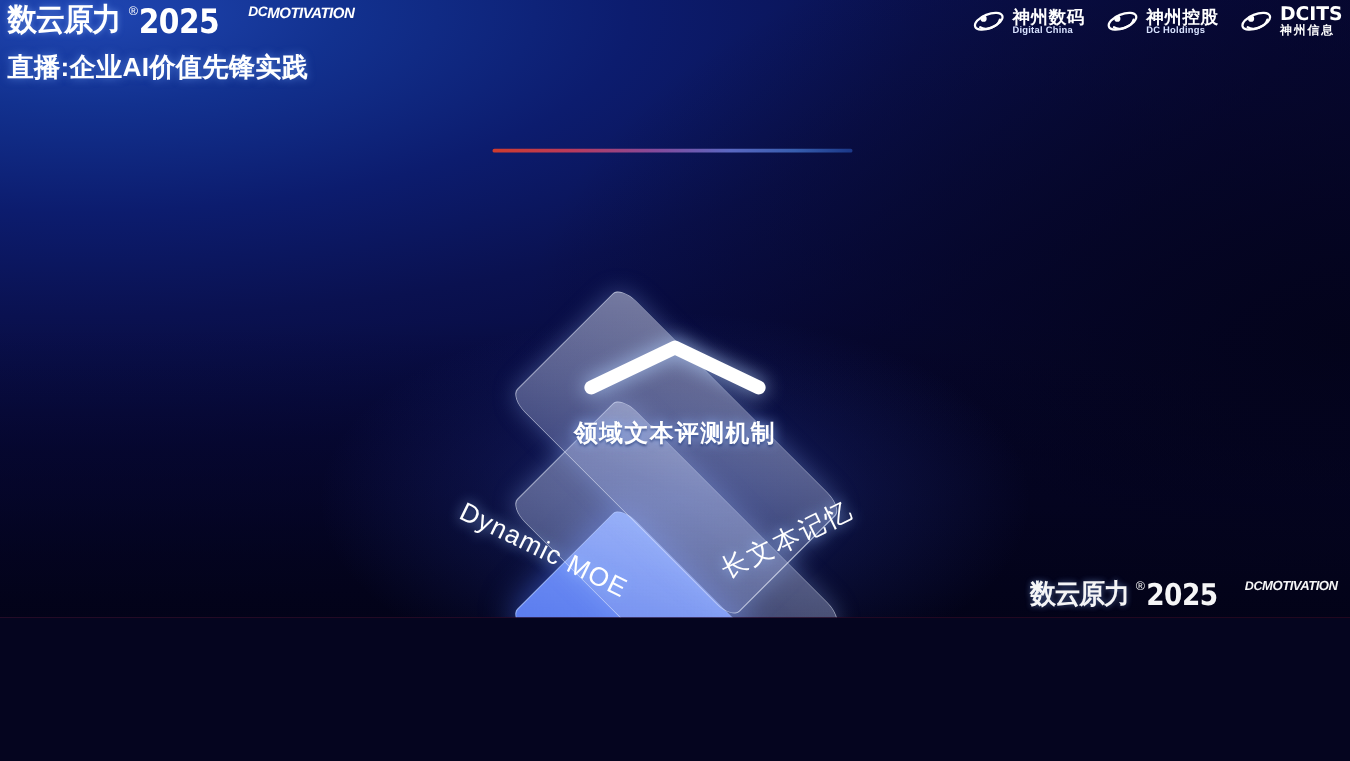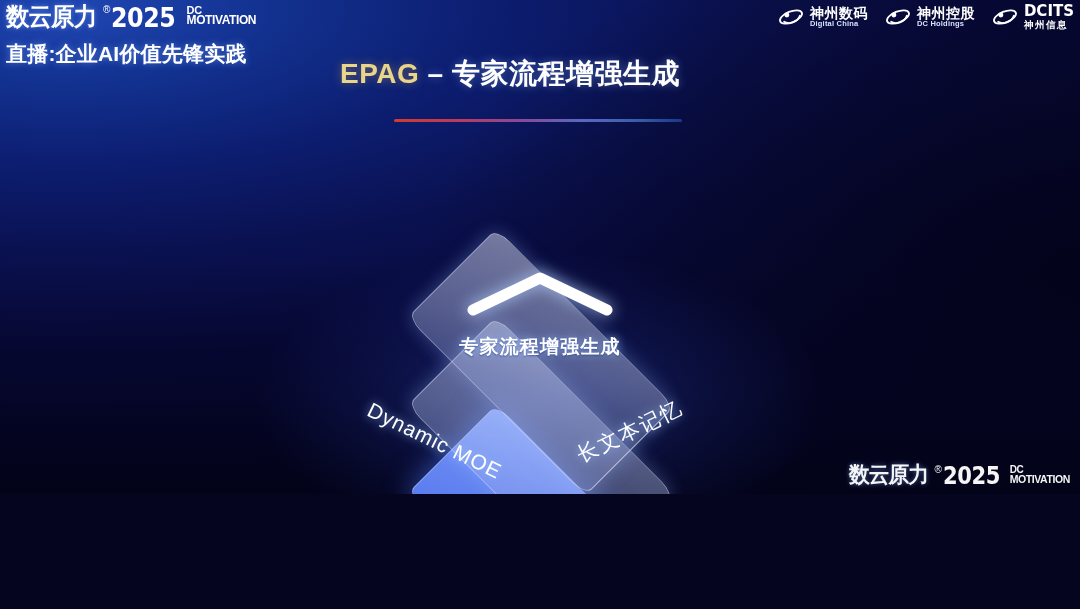--- a/index.html
+++ b/index.html
@@ -83,24 +83,25 @@
     font-size: 27px;
     font-weight: bold;
     color: #ffffff;
     letter-spacing: -0.5px;
     font-family: "DejaVu Sans", sans-serif;
     transform: scaleX(0.88);
     transform-origin: left center;
   }
   .brand-dc {
     display: flex;
-    flex-direction: column;
+    flex-direction: row;
     line-height: 0.95;
-    margin-left: 1px;
+    margin-left: 13px;
     margin-top: 1px;
+    font-style: italic;
   }
   .brand-dc .dc {
     font-size: 11px;
     font-weight: bold;
     color: #ffffff;
     letter-spacing: -0.3px;
   }
   .brand-dc .motivation {
     font-size: 12px;
     font-weight: bold;
@@ -390,38 +391,35 @@
         <circle cx="14" cy="13" r="3.6" fill="#ffffff"></circle>
       </svg>
       <span class="partner-text">
         <span class="partner-cn big">DCITS</span>
         <span class="partner-en cnsub">神州信息</span>
       </span>
     </div>
 
   </div>
 
-  <div class="epag-title">
-    <span class="gold">EPAG</span><span class="wht"> – </span><span class="wht">专家流程增强生成</span>
-  </div>
 
   <div class="divider"></div>
 
 
   <div class="stack">
     <div class="plate plate-iso plate-bot"></div>
     <div class="plate plate-iso plate-mid"></div>
     <div class="plate plate-iso plate-top"></div>
   </div>
 
   <svg class="chevron-icon" width="150" height="50" viewBox="0 0 150 50">
     <path d="M8 42 L75 10 L142 42" fill="none" stroke="#ffffff" stroke-width="11" stroke-linecap="round" stroke-linejoin="round"></path>
   </svg>
 
-  <div class="plate-label label-top">专家流程增强生成</div>
+  <div class="plate-label label-top">领域文本评测机制</div>
   <div class="label-mid-left">Dynamic MOE</div>
   <div class="label-mid-right">长文本记忆</div>
 
   <div class="watermark">
     <div class="brand-logo">
       <span class="brand-cn">数云原力</span>
       <span class="brand-reg">®</span>
       <span class="brand-year">2025</span>
       <span class="brand-dc">
         <span class="dc">DC</span>

